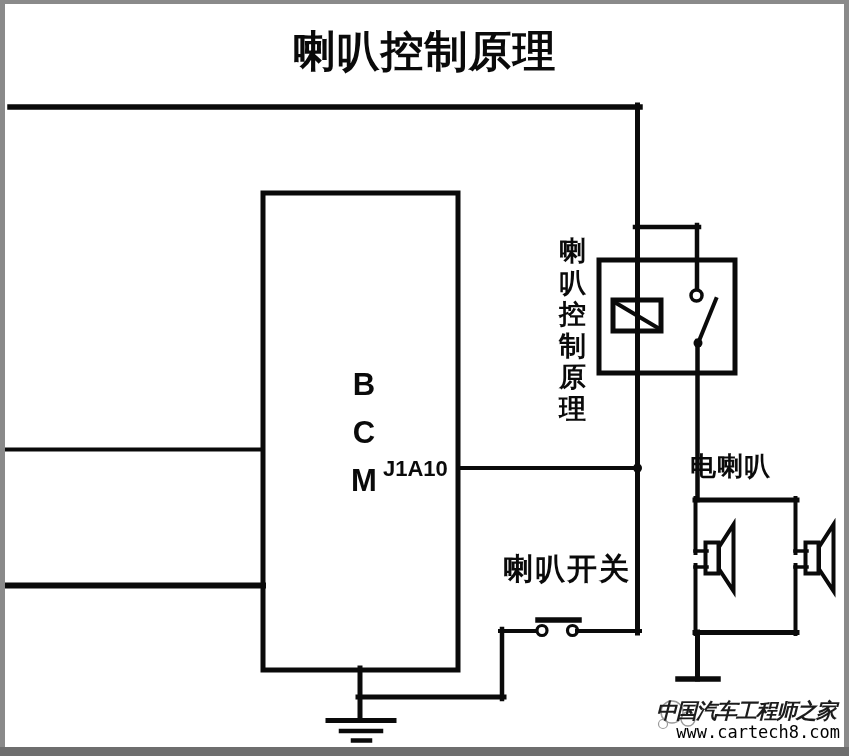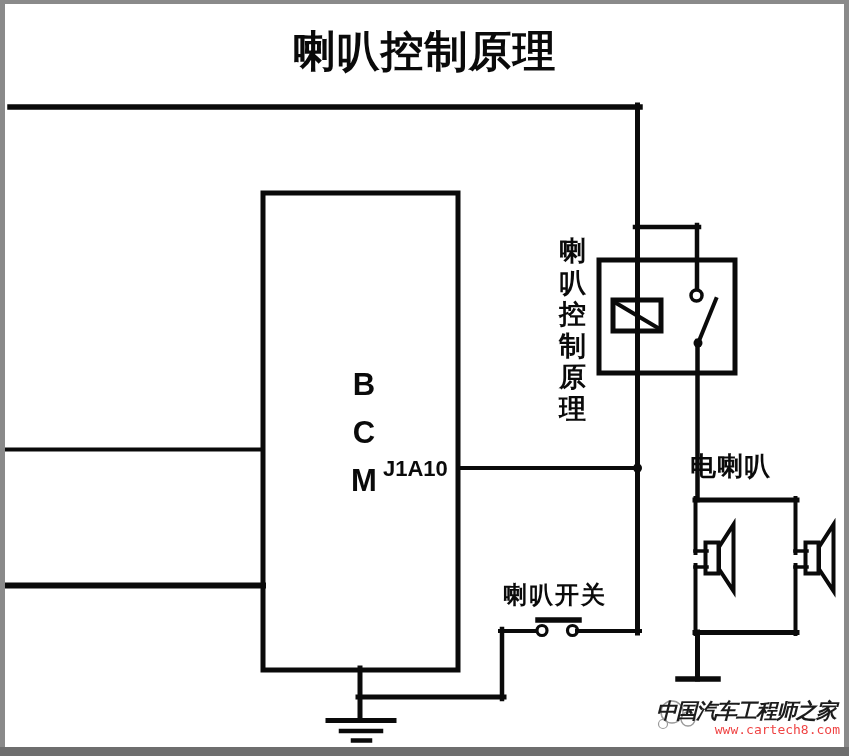--- a/index.html
+++ b/index.html
@@ -37,33 +37,33 @@
   }
   .page-title{
     left:0;top:27px;width:849px;text-align:center;
     font-size:43px;letter-spacing:1px;
   }
   .vtext{white-space:normal;word-break:break-all;text-align:center;}
   .relay-label{left:556px;top:236px;width:33px;font-size:27px;line-height:31.5px;}
   .bcm-label{left:347px;top:361px;width:34px;font-size:31px;line-height:48px;}
   .pin-label{left:383px;top:456px;font-size:22px;letter-spacing:0px;}
   .horn-label{left:690px;top:452px;font-size:26px;letter-spacing:1px;}
-  .switch-label{left:503px;top:581px;font-size:24px;letter-spacing:2px;}
+  .switch-label{left:503px;top:552px;font-size:30px;letter-spacing:2px;}
 
   .wm-name{
     position:absolute;right:13px;top:697px;
     font-family:"Liberation Serif", serif;
     font-style:italic;font-weight:bold;
     font-size:21px;color:#1c1c1c;letter-spacing:-1px;
     white-space:pre;
   }
   .wm-url{
     position:absolute;right:9px;top:722px;
     font-family:"DejaVu Sans Mono", monospace;
-    font-size:13px;color:#ef4444;white-space:pre;
+    font-size:17px;color:#000000;white-space:pre;
   }
 </style>
 </head>
 <body>
 
 <div class="stage">
 
   <svg class="circuit" viewBox="0 0 849 756">
 
     <line class="wire" x1="10" y1="107" x2="640" y2="107" stroke-width="5.5"></line>

